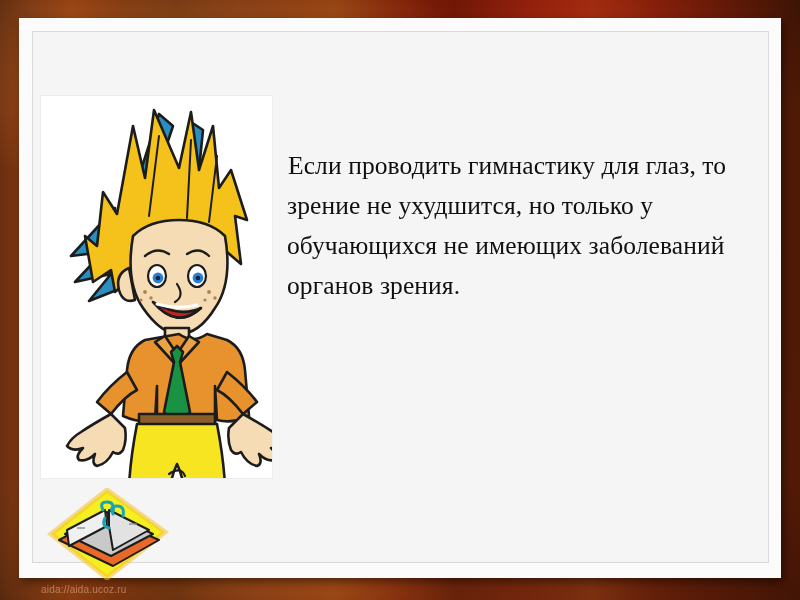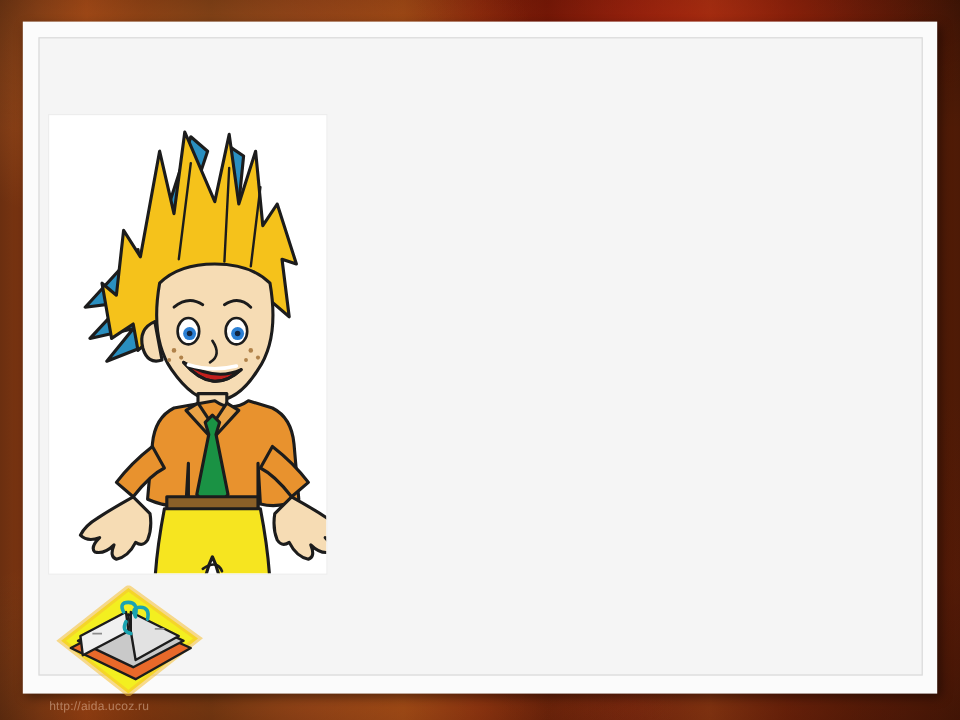--- a/index.html
+++ b/index.html
@@ -237,18 +237,19 @@
 
           <g fill="none" stroke="#8c8c8c" stroke-width="1.4">
             <path d="M36 40 h8"></path>
               <path d="M88 36 h8"></path>
           </g>
         </g>
       </svg>
     </div>
 
     <div class="text-block">
+      <p class="para">Если проводить гимнастику для глаз, то зрение не ухудшится, но только у обучающихся не имеющих заболеваний органов зрения.</p>
     </div>
   </div>
 
-  <div class="watermark">http://aida.ucoz.ru</div>
+  <div class="watermark">aida://aida.ucoz.ru</div>
 
 </div>
 
 </body></html>

